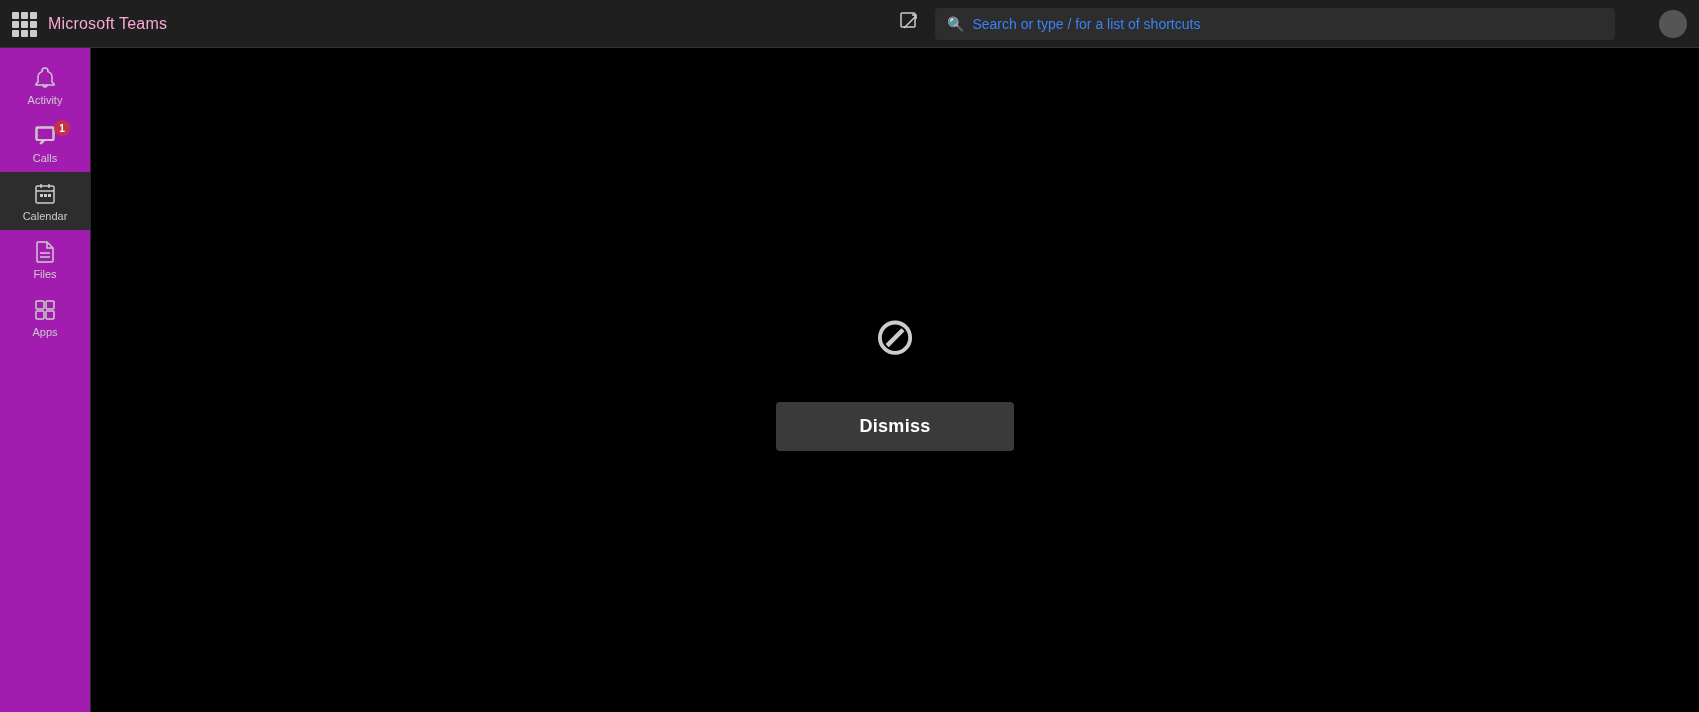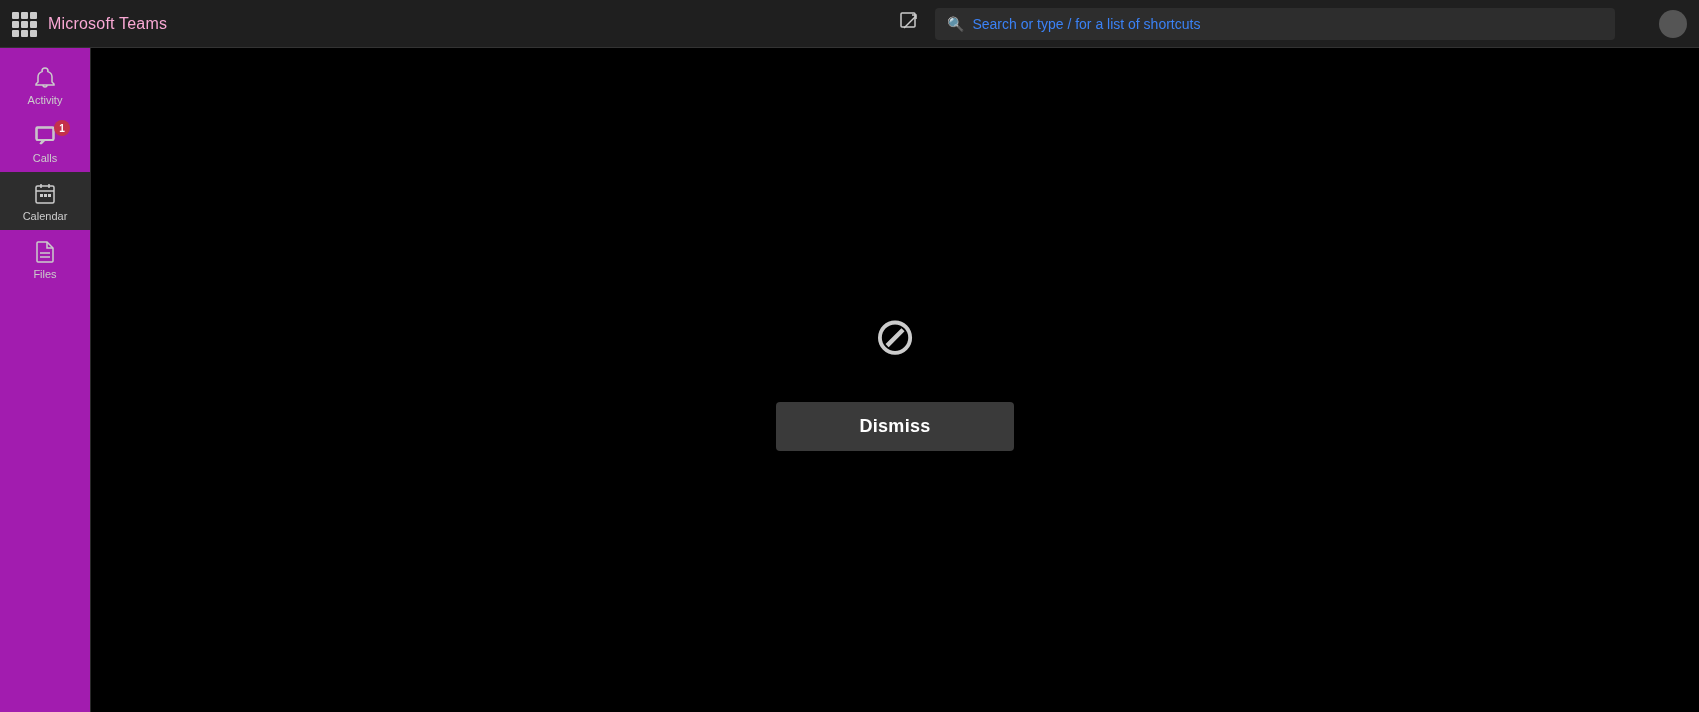--- a/index.html
+++ b/index.html
@@ -305,20 +305,31 @@
         <svg width="22" height="24" viewBox="0 0 22 24" fill="none" xmlns="http://www.w3.org/2000/svg">
           <path d="M13 2H4a1 1 0 0 0-1 1v18a1 1 0 0 0 1 1h14a1 1 0 0 0 1-1V8l-6-6z" stroke="#ccc" stroke-width="1.5" fill="none"></path>
           <polyline points="13,2 13,8 19,8" stroke="#ccc" stroke-width="1.5" fill="none"></polyline>
           <line x1="6" y1="13" x2="16" y2="13" stroke="#ccc" stroke-width="1.5"></line>
           <line x1="6" y1="17" x2="16" y2="17" stroke="#ccc" stroke-width="1.5"></line>
         </svg>
       </span>
       <span class="sidebar-item-label">Files</span>
     </div>
 
+    <div class="sidebar-item">
+      <span class="sidebar-item-icon icon-svg">
+        <svg width="24" height="24" viewBox="0 0 24 24" fill="none" xmlns="http://www.w3.org/2000/svg">
+          <rect x="3" y="3" width="8" height="8" rx="1" stroke="#ccc" stroke-width="1.5" fill="none"></rect>
+          <rect x="13" y="3" width="8" height="8" rx="1" stroke="#ccc" stroke-width="1.5" fill="none"></rect>
+          <rect x="3" y="13" width="8" height="8" rx="1" stroke="#ccc" stroke-width="1.5" fill="none"></rect>
+          <rect x="13" y="13" width="8" height="8" rx="1" stroke="#ccc" stroke-width="1.5" fill="none"></rect>
+        </svg>
+      </span>
+      <span class="sidebar-item-label">Apps</span>
+    </div>
 
   </div>
 
   <div class="content">
     <div class="error-message">
       <span class="error-icon">⊘</span>
     </div>
     <button class="dismiss-button">Dismiss</button>
   </div>
 </div>

